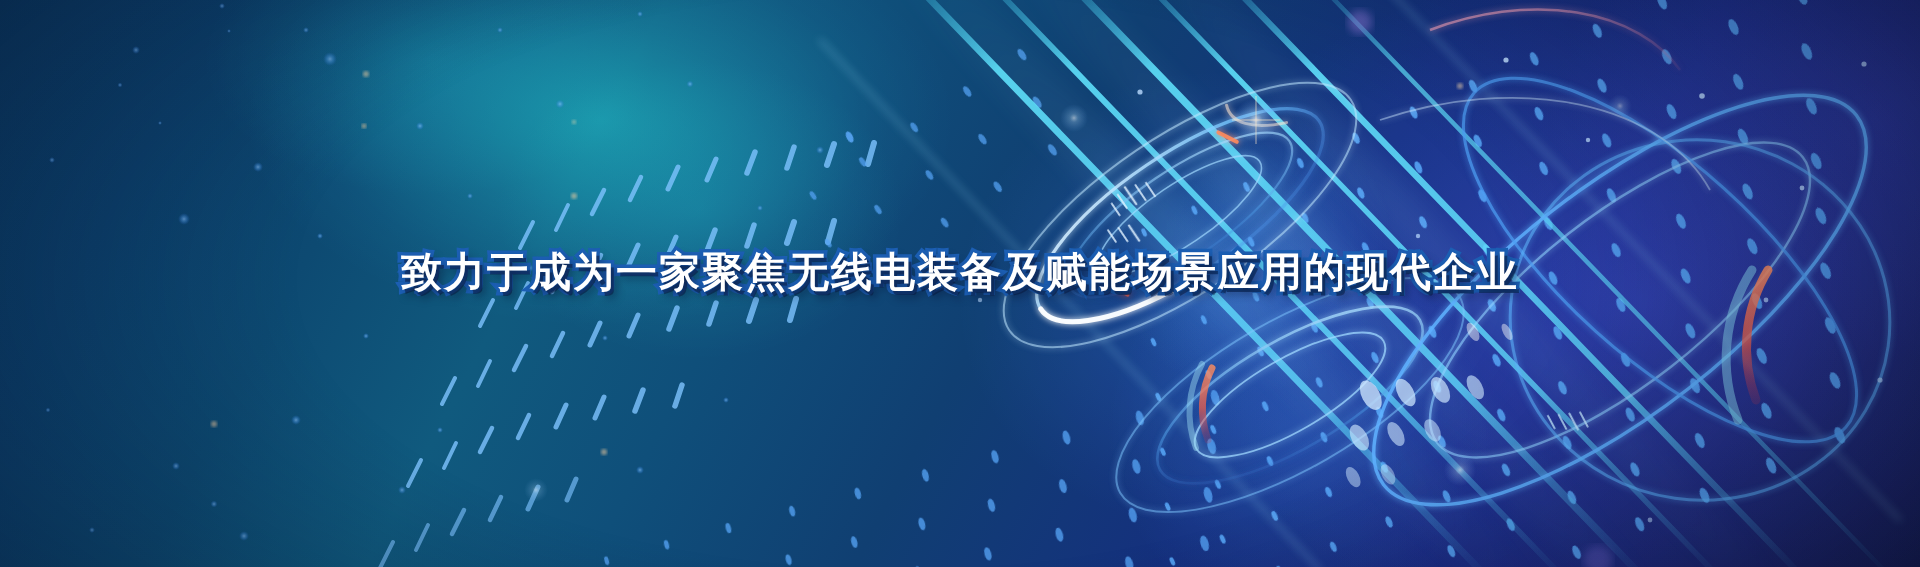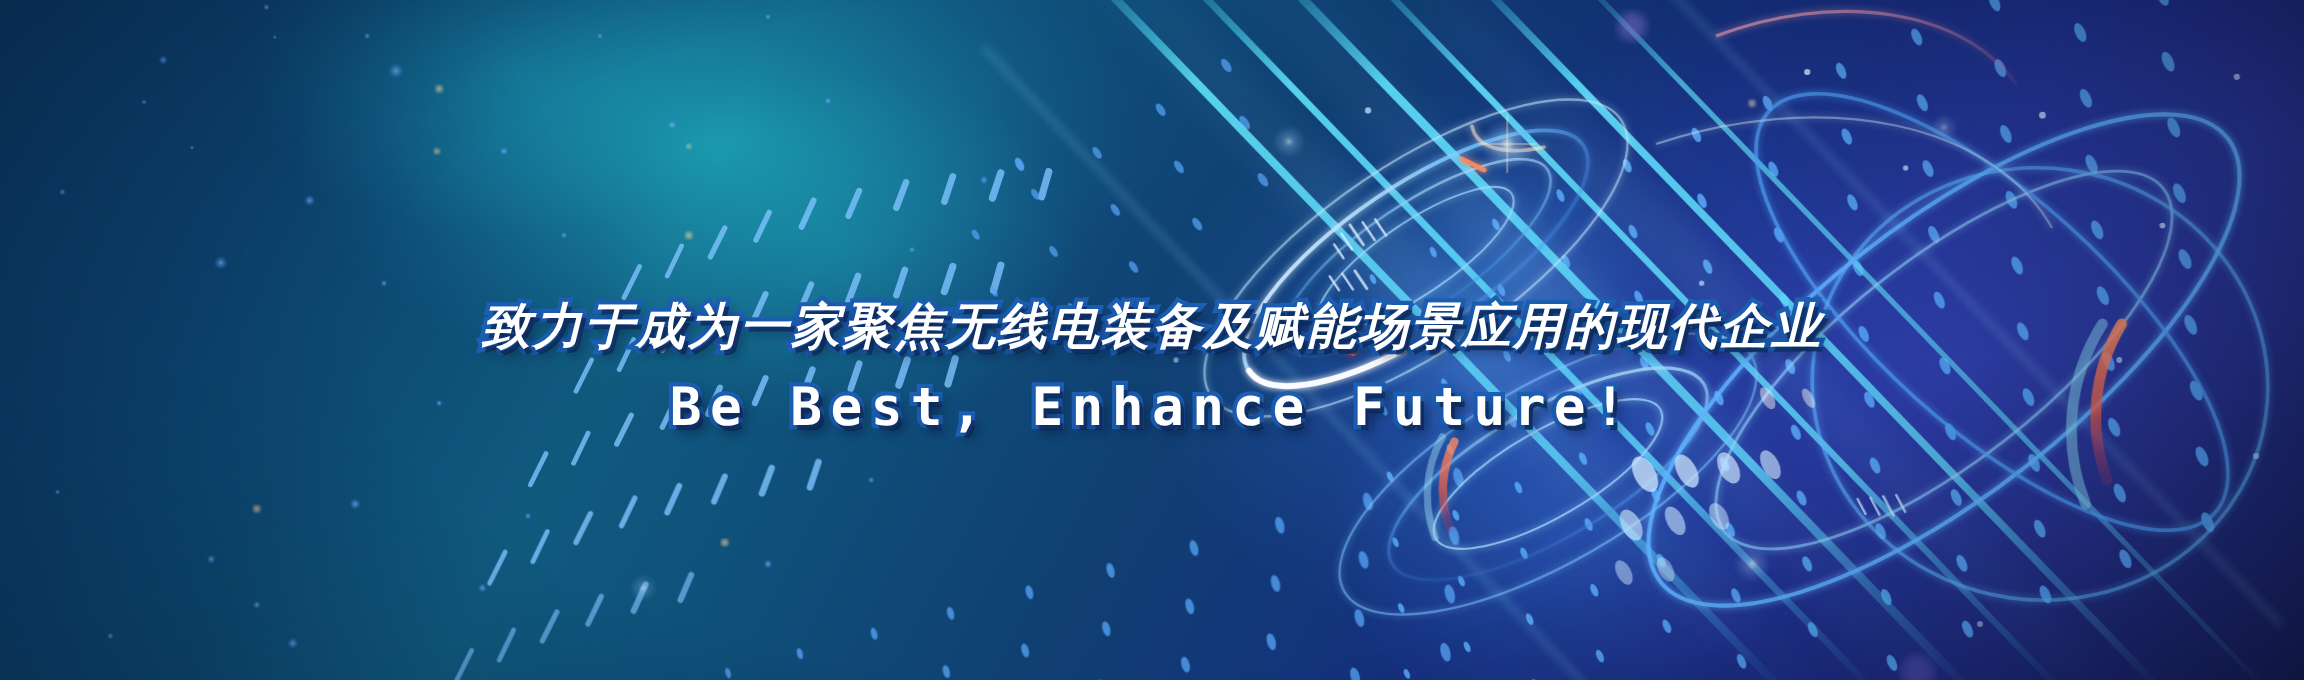--- a/index.html
+++ b/index.html
@@ -74,21 +74,20 @@
     font-weight:700;
     letter-spacing:2px;
     color:#ffffff;
     line-height:60px;
     white-space:nowrap;
     -webkit-text-stroke:7px #1c5fb4;
     paint-order:stroke fill;
     text-shadow:
       3px 4px 0 rgba(9,26,62,.55),
       5px 6px 9px rgba(5,15,45,.55);
-    font-style: italic;
   }
   .line-en{
     font-family:"DejaVu Sans Mono","Liberation Mono",monospace;
     font-size:44px;
     font-weight:700;
     letter-spacing:7px;
     color:#ffffff;
     line-height:64px;
     margin-top:6px;
     white-space:nowrap;
@@ -657,16 +656,15 @@
         <circle cx="980" cy="300" r="2.2" opacity="0.6"></circle>
       </g>
 
     </g>
   </svg>
 
   <div class="layer vignette"></div>
 
   <div id="headline">
     <div class="line-cn">致力于成为一家聚焦无线电装备及赋能场景应用的现代企业</div>
-    <div class="line-en">Be Best, Enhance Future!</div>
   </div>
 
 </div>
 
 </body></html>

